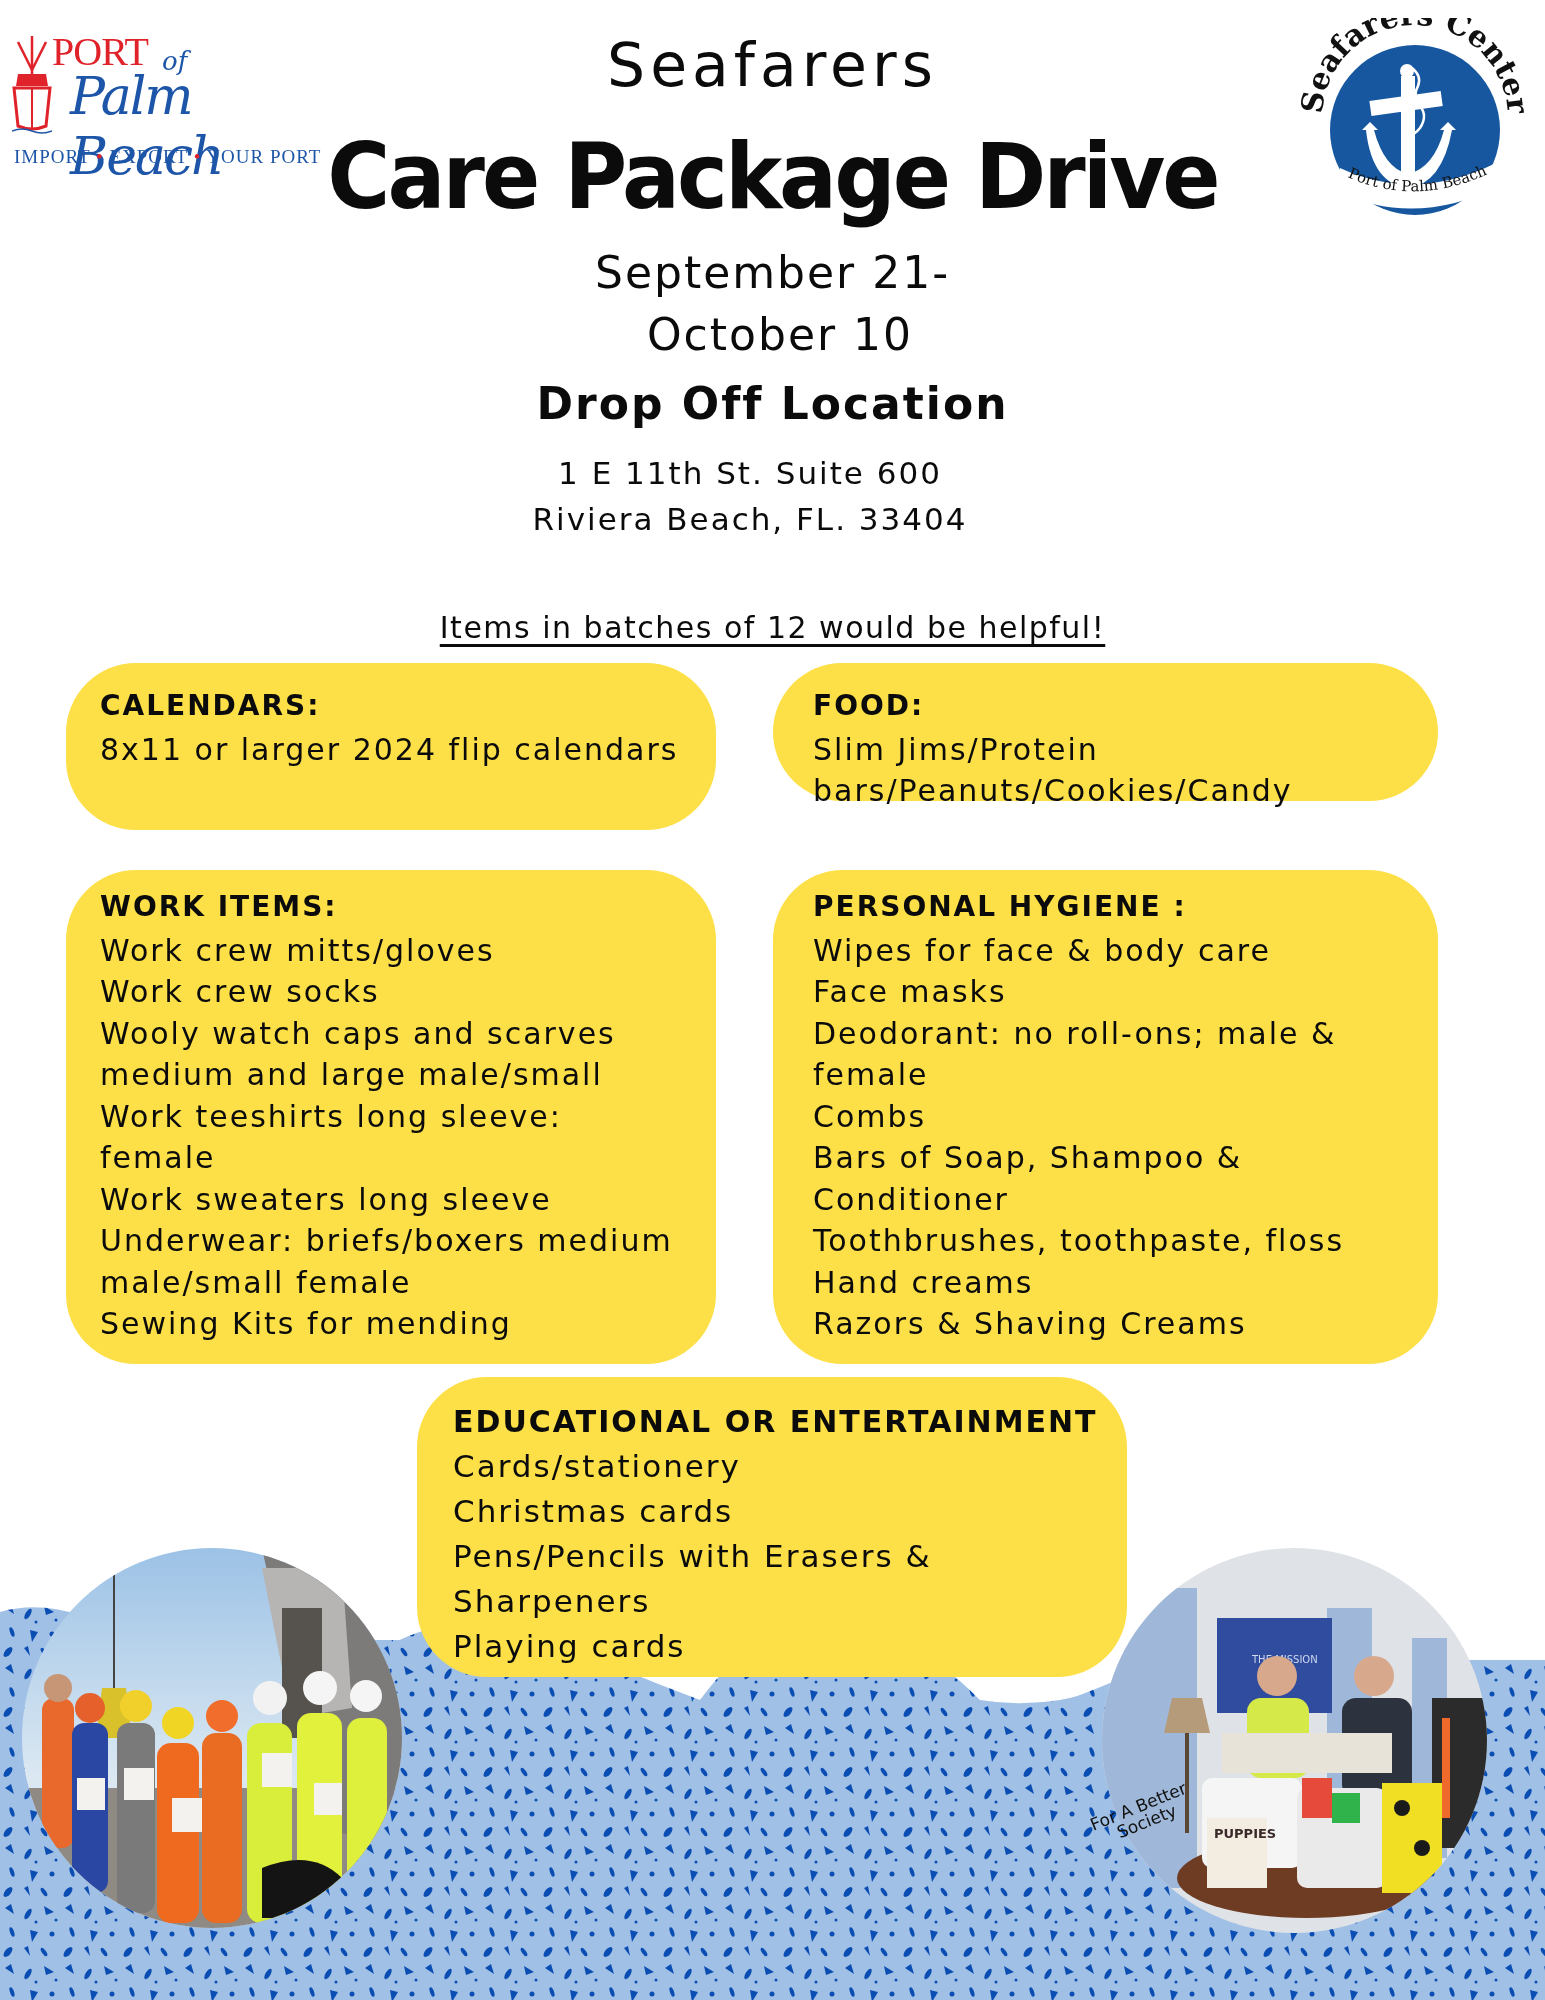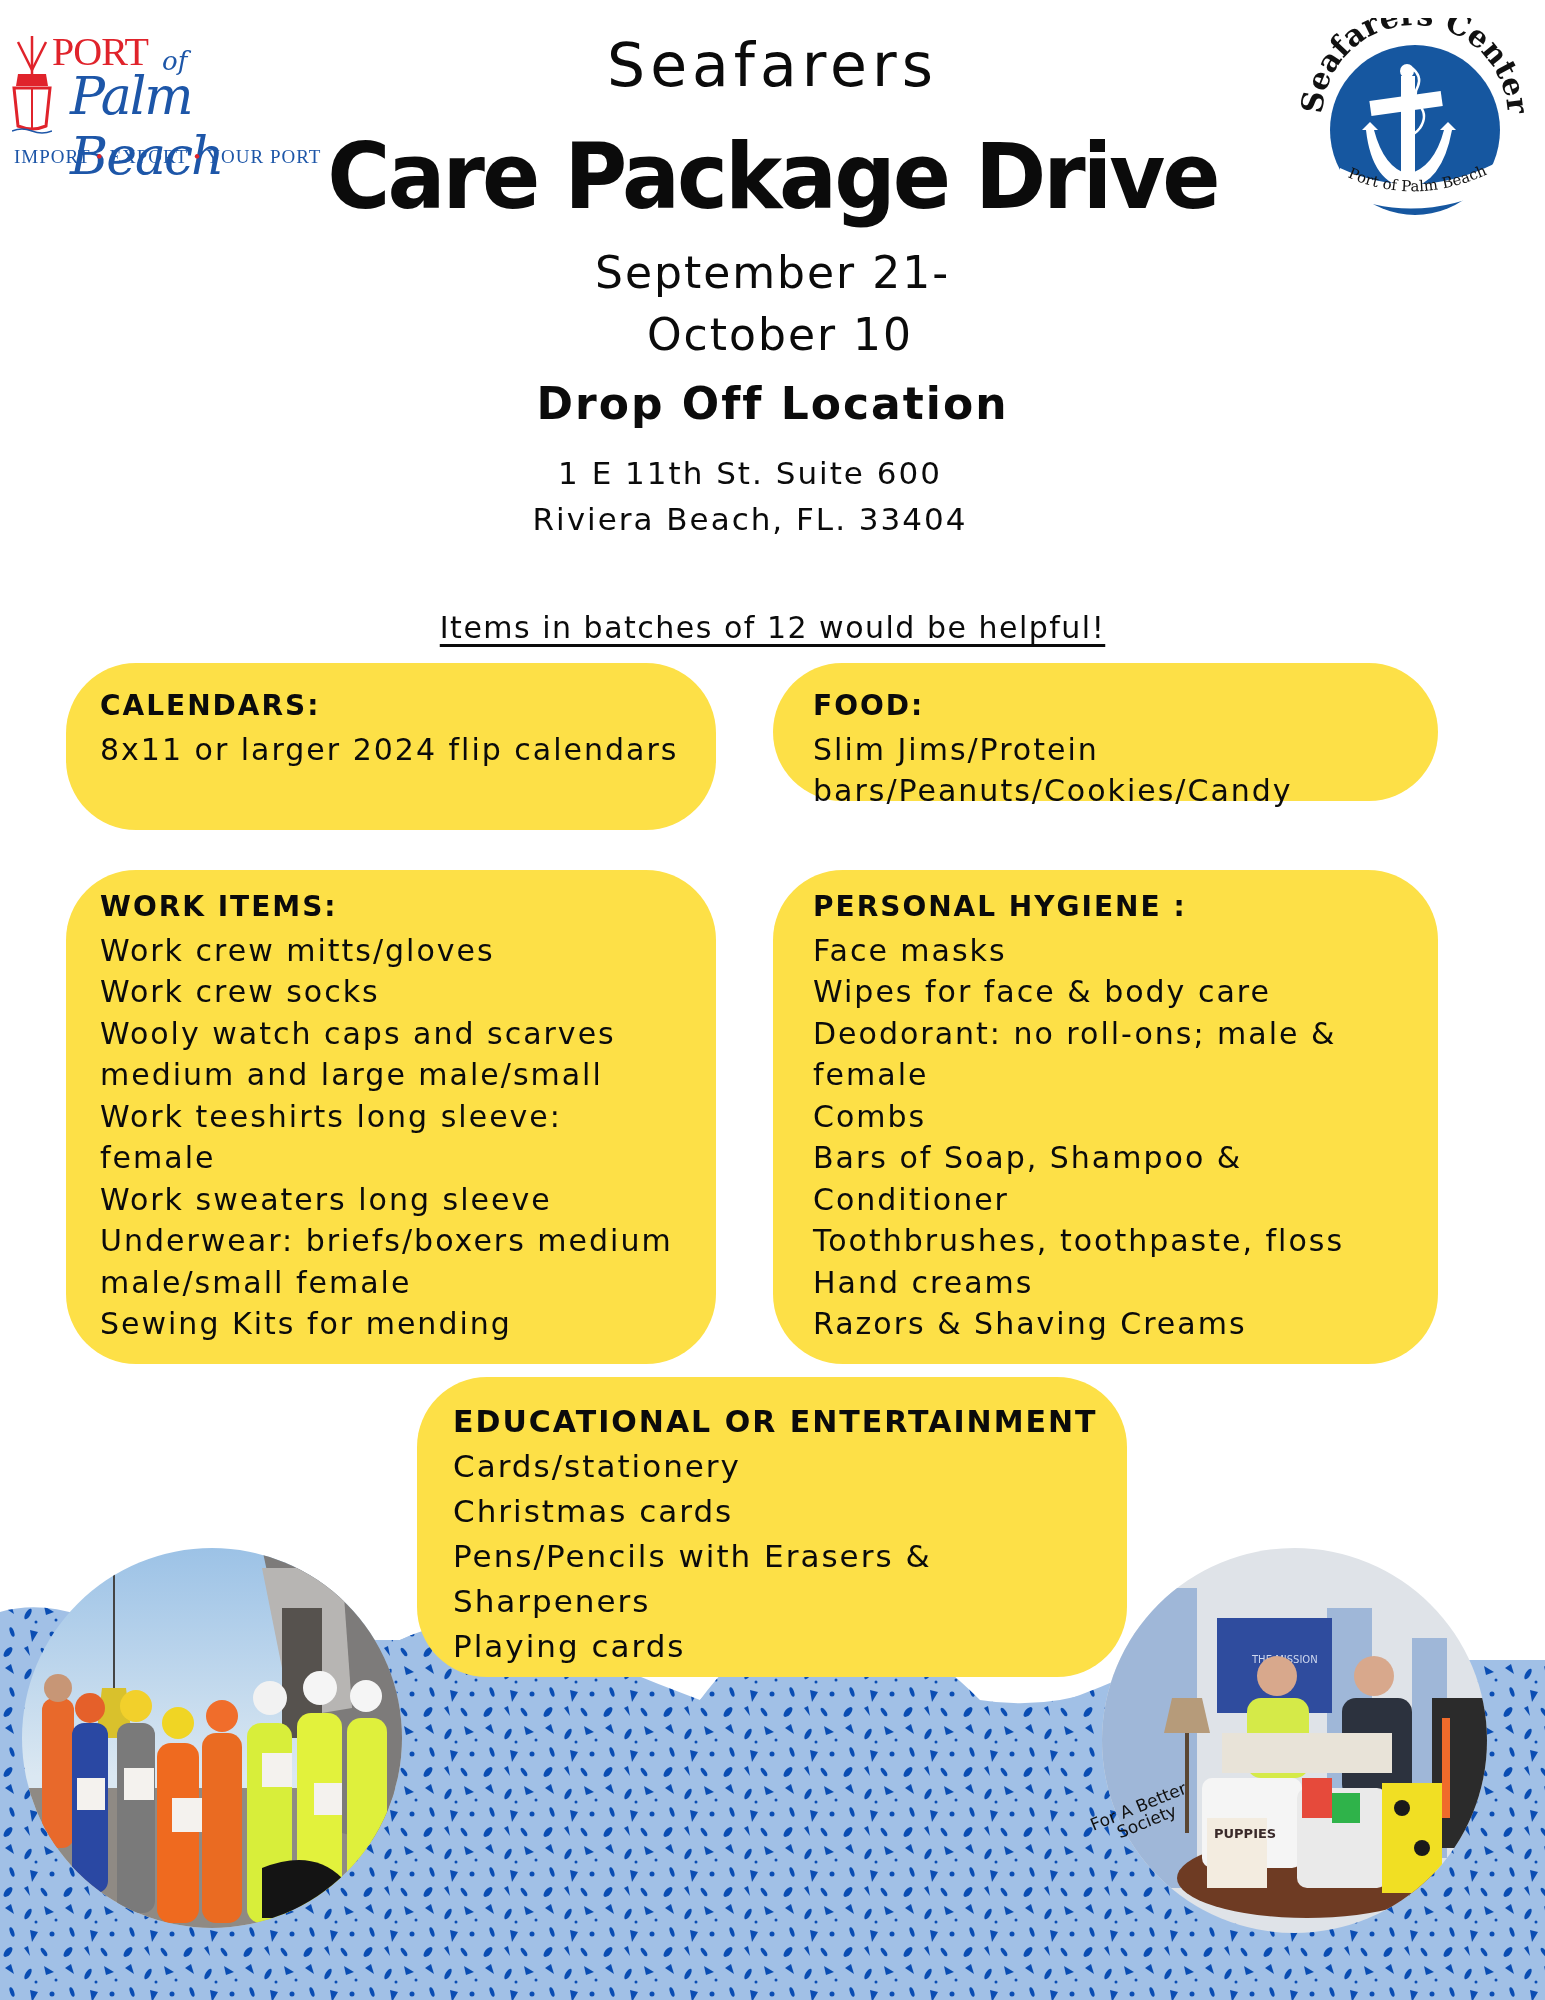--- a/index.html
+++ b/index.html
@@ -171,22 +171,22 @@
   <span class="item">Work teeshirts long sleeve:</span>
   <span class="item">female</span>
   <span class="item">Work sweaters long sleeve</span>
   <span class="item">Underwear: briefs/boxers medium</span>
   <span class="item">male/small female</span>
   <span class="item">Sewing Kits for mending</span>
 </div>
 
 <div class="card card-hyg">
   <span class="cat">PERSONAL HYGIENE :</span>
+  <span class="item">Wipes for face &amp; body care</span>
   <span class="item">Face masks</span>
-  <span class="item">Wipes for face &amp; body care</span>
   <span class="item">Deodorant:  no roll-ons; male &amp;</span>
   <span class="item">female</span>
   <span class="item">Combs</span>
   <span class="item">Bars of Soap, Shampoo &amp;</span>
   <span class="item">Conditioner</span>
   <span class="item">Toothbrushes, toothpaste, floss</span>
   <span class="item">Hand creams</span>
   <span class="item">Razors &amp; Shaving Creams</span>
 </div>
 

